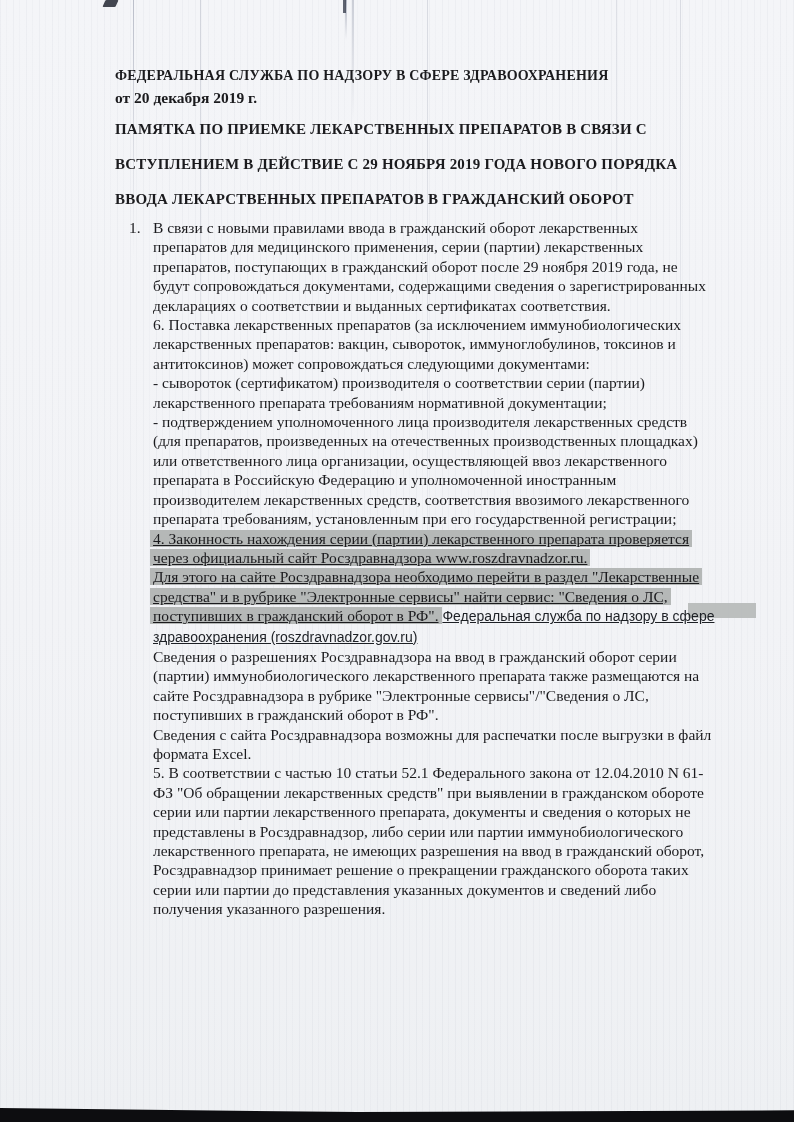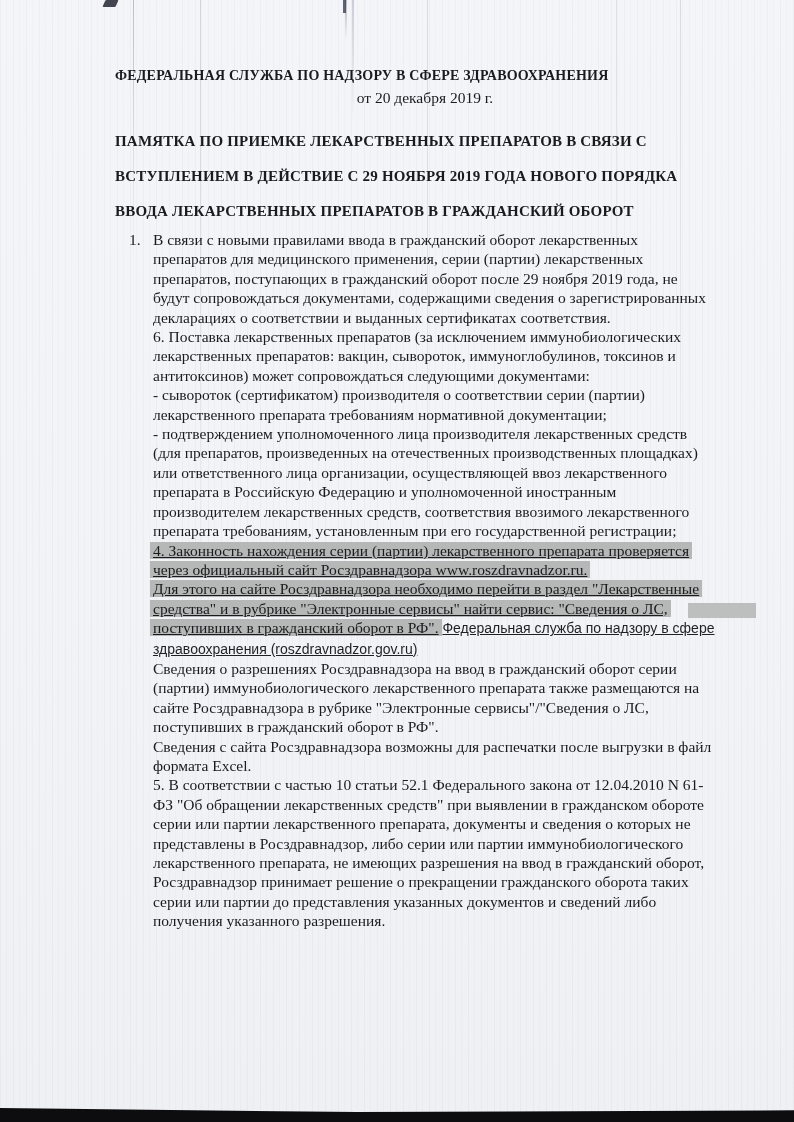--- a/index.html
+++ b/index.html
@@ -47,22 +47,22 @@
   }
   .bottom-bar{
     position:absolute;left:0;bottom:0;width:794px;height:18px;
     background:#0d0d10;
     clip-path:polygon(0 22%, 45% 45%, 100% 35%, 100% 100%, 0 100%);
   }
   .content{
     position:absolute;left:115px;top:66px;width:620px;color:#1b1b1e;
   }
   .agency{font-weight:bold;font-size:14px;line-height:20px;letter-spacing:.2px;}
-  .date{font-weight:normal;font-size:15.5px;line-height:20px;margin-top:2px;text-align:center;}
-  .title{margin-top:25px;}
+  .date{font-weight:bold;font-size:15.5px;line-height:20px;margin-top:2px;}
+  .title{margin-top:13px;}
   .title-line{
     font-weight:bold;font-size:15px;line-height:16px;margin:0 0 19px;
     letter-spacing:.2px;white-space:nowrap;
   }
   .title-line:last-child{margin-bottom:0;}
   .body-text{
     margin:11px 0 0 38px;width:562px;
     font-size:15.5px;line-height:19.4px;text-align:left;
   }
   .body-text p{margin:0;}

